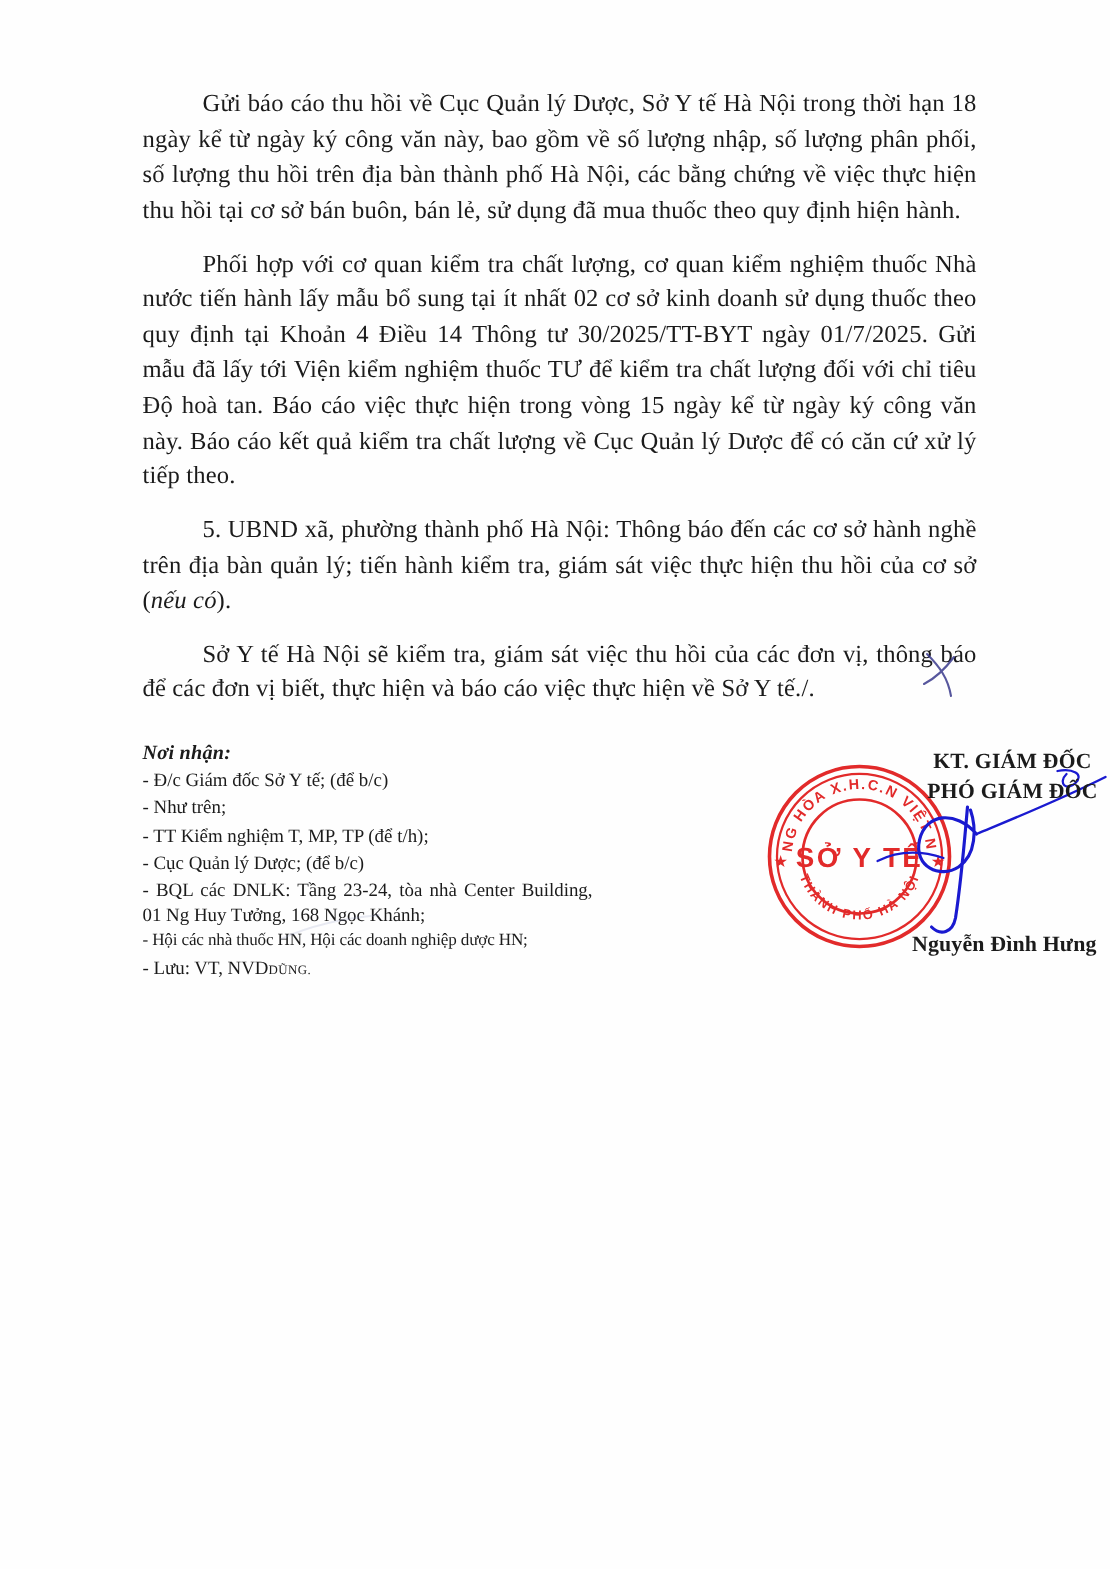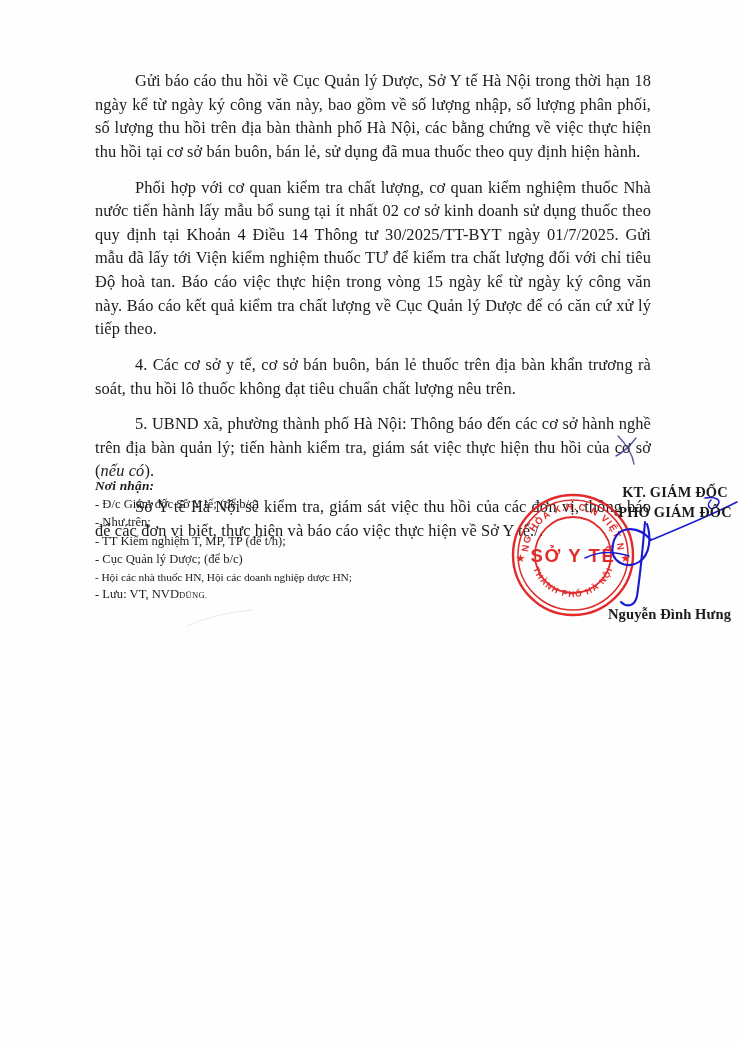--- a/index.html
+++ b/index.html
@@ -21,42 +21,42 @@
   .page {
     position: absolute;
     inset: 0;
     background: #fefefe;
   }
 
   
   .body-text {
     position: absolute;
     left: 95px;
-    top: 69px;
+    top: 57px;
     width: 556px;
   }
 
   .para {
     margin: 0 0 12px 0;
     font-size: 16.4px;
     line-height: 1.44;
     text-align: justify;
     text-indent: 40px;
     text-justify: inter-word;
     letter-spacing: .1px;
   }
   .para:last-child { margin-bottom: 0; }
 
   .para .ital { font-style: italic; margin-top: 28px; }
 
   
   .bottom {
     position: absolute;
     left: 95px;
-    top: 478px;
+    top: 494px;
     width: 565px;
     height: 170px;
   }
 
   .recipients {
     position: absolute;
     left: 0;
     top: 0;
     width: 300px;
   }
@@ -167,40 +167,40 @@
 <body>
 
 <div class="page">
 
   <div class="body-text">
 
     <p class="para">Gửi báo cáo thu hồi về Cục Quản lý Dược, Sở Y tế Hà Nội trong thời hạn 18 ngày kể từ ngày ký công văn này, bao gồm về số lượng nhập, số lượng phân phối, số lượng thu hồi trên địa bàn thành phố Hà Nội, các bằng chứng về việc thực hiện thu hồi tại cơ sở bán buôn, bán lẻ, sử dụng đã mua thuốc theo quy định hiện hành.</p>
 
     <p class="para">Phối hợp với cơ quan kiểm tra chất lượng, cơ quan kiểm nghiệm thuốc Nhà nước tiến hành lấy mẫu bổ sung tại ít nhất 02 cơ sở kinh doanh sử dụng thuốc theo quy định tại Khoản 4 Điều 14 Thông tư 30/2025/TT-BYT ngày 01/7/2025. Gửi mẫu đã lấy tới Viện kiểm nghiệm thuốc TƯ để kiểm tra chất lượng đối với chỉ tiêu Độ hoà tan. Báo cáo việc thực hiện trong vòng 15 ngày kể từ ngày ký công văn này. Báo cáo kết quả kiểm tra chất lượng về Cục Quản lý Dược để có căn cứ xử lý tiếp theo.</p>
 
-    <p class="para">4. Các cơ sở y tế, cơ sở bán buôn, bán lẻ thuốc trên địa bàn khẩn trương rà soát, thu hồi lô thuốc không đạt tiêu chuẩn chất lượng nêu trên.</p>
 
     <p class="para"><span>5. UBND xã, phường thành phố Hà Nội: Thông báo đến các cơ sở hành nghề trên địa bàn quản lý; tiến hành kiểm tra, giám sát việc thực hiện thu hồi của cơ sở (</span><span class="ital">nếu có</span><span>).</span></p>
 
     <p class="para">Sở Y tế Hà Nội sẽ kiểm tra, giám sát việc thu hồi của các đơn vị, thông báo để các đơn vị biết, thực hiện và báo cáo việc thực hiện về Sở Y tế./.</p>
   </div>
 
   <svg class="flourish" viewBox="0 0 34 36">
     <path d="M4 4 C12 12, 18 20, 20 32 M22 6 C16 14, 10 20, 2 24" stroke="#3a3a8c" stroke-width="1.4" fill="none" stroke-linecap="round" opacity=".85"></path>
   </svg>
 
   <div class="bottom">
 
     <div class="recipients">
       <div class="recipients-title">Nơi nhận:</div>
       <ul>
         <li>- Đ/c Giám đốc Sở Y tế; (để b/c)</li>
         <li>- Như trên;</li>
         <li>- TT Kiểm nghiệm T, MP, TP (để t/h);</li>
         <li>- Cục Quản lý Dược; (để b/c)</li>
+        <li class="wrap">- BQL các DNLK: Tầng 23-24, tòa nhà Center Building, 01 Ng Huy Tưởng, 168 Ngọc Khánh;</li>
         <li class="tight">- Hội các nhà thuốc HN, Hội các doanh nghiệp dược HN;</li>
         <li><span>- Lưu: VT, NVD</span><sub class="sub">DŨNG.</sub></li>
       </ul>
     </div>
 
     <div class="signature">
 
       <svg class="seal" viewBox="0 0 126 126">
         <defs>
           <path id="arcTop" d="M 18,63 A 45,45 0 0 1 108,63" fill="none"></path>

